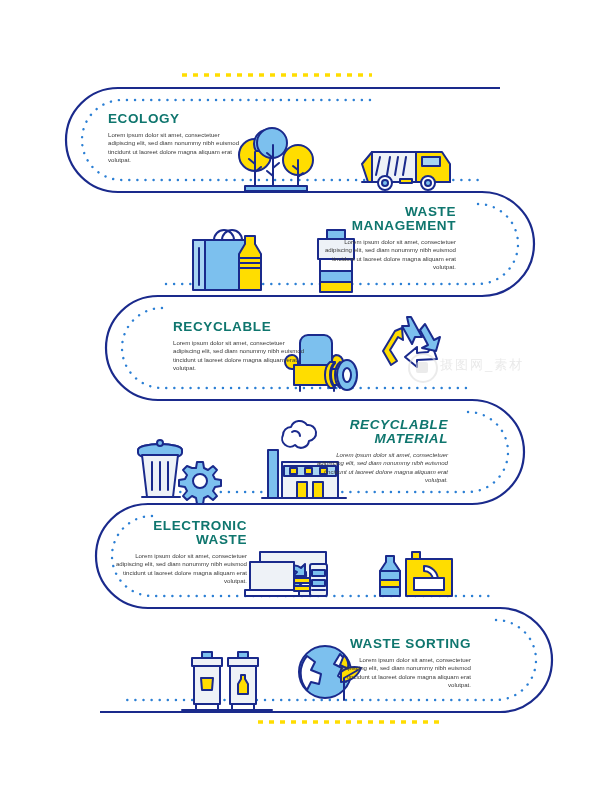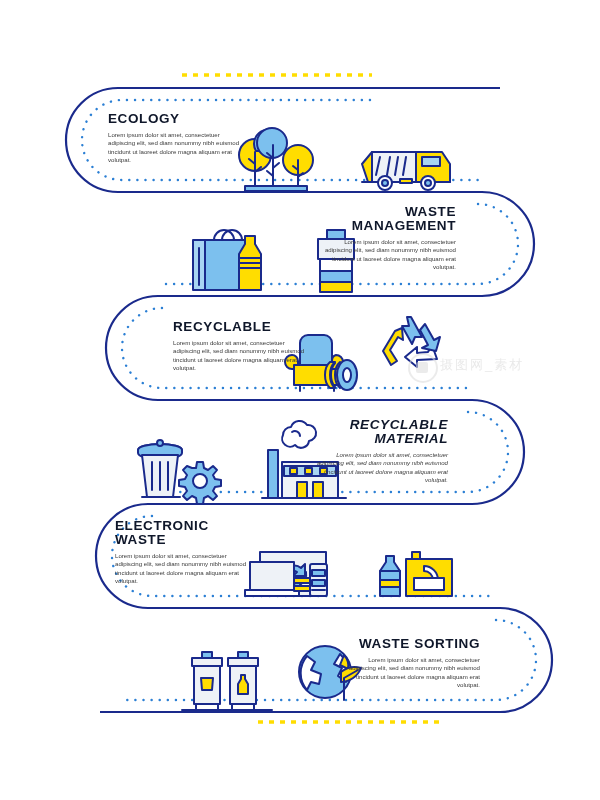--- a/index.html
+++ b/index.html
@@ -9,21 +9,21 @@
     overflow:hidden;position:relative;
   }
   #stage{position:absolute;left:0;top:0;width:600px;height:800px;}
   svg.layer{position:absolute;left:0;top:0;width:600px;height:800px;}
   .txtblock{position:absolute;}
   .ttl{
     font-family:"Liberation Sans", sans-serif;
     font-weight:bold;
     font-size:13.5px;
     letter-spacing:0.6px;
-    color:#0f172a;
+    color:#0f766e;
     line-height:14px;
     margin:0 0 5px 0;
     white-space:pre-line;
   }
   .body{
     font-family:"Liberation Sans", sans-serif;
     font-size:6.1px;
     line-height:8.4px;
     color:#3a3a3a;
     margin:0;
@@ -298,27 +298,27 @@
     <div class="ttl">RECYCLABLE</div>
     <p class="body">Lorem ipsum dolor sit amet, consectetuer adipiscing elit, sed diam nonummy nibh euismod tincidunt ut laoreet dolore magna aliquam erat volutpat.</p>
   </div>
 
   <div class="txtblock alignR" style="left:302px;top:418px;width:146px;font-style:italic;">
     <div class="ttl">RECYCLABLE
 MATERIAL</div>
     <p class="body">Lorem ipsum dolor sit amet, consectetuer adipiscing elit, sed diam nonummy nibh euismod tincidunt ut laoreet dolore magna aliquam erat volutpat.</p>
   </div>
 
-  <div class="txtblock" style="left:115px;top:519px;">
+  <div class="txtblock" style="left:115px;top:519px;text-align:right;">
     <div class="ttl">ELECTRONIC
 WASTE</div>
     <p class="body">Lorem ipsum dolor sit amet, consectetuer adipiscing elit, sed diam nonummy nibh euismod tincidunt ut laoreet dolore magna aliquam erat volutpat.</p>
   </div>
 
-  <div class="txtblock alignR" style="left:334px;top:637px;width:146px;">
+  <div class="txtblock alignR" style="left:325px;top:637px;width:146px;">
     <div class="ttl">WASTE SORTING</div>
     <p class="body">Lorem ipsum dolor sit amet, consectetuer adipiscing elit, sed diam nonummy nibh euismod tincidunt ut laoreet dolore magna aliquam erat volutpat.</p>
   </div>
 
   <div class="wmglyph" style="left:408px;top:353px;"></div>
   <div class="wm" style="left:440px;top:356px;">摄图网_素材</div>
 
 </div>
 
 </body></html>

